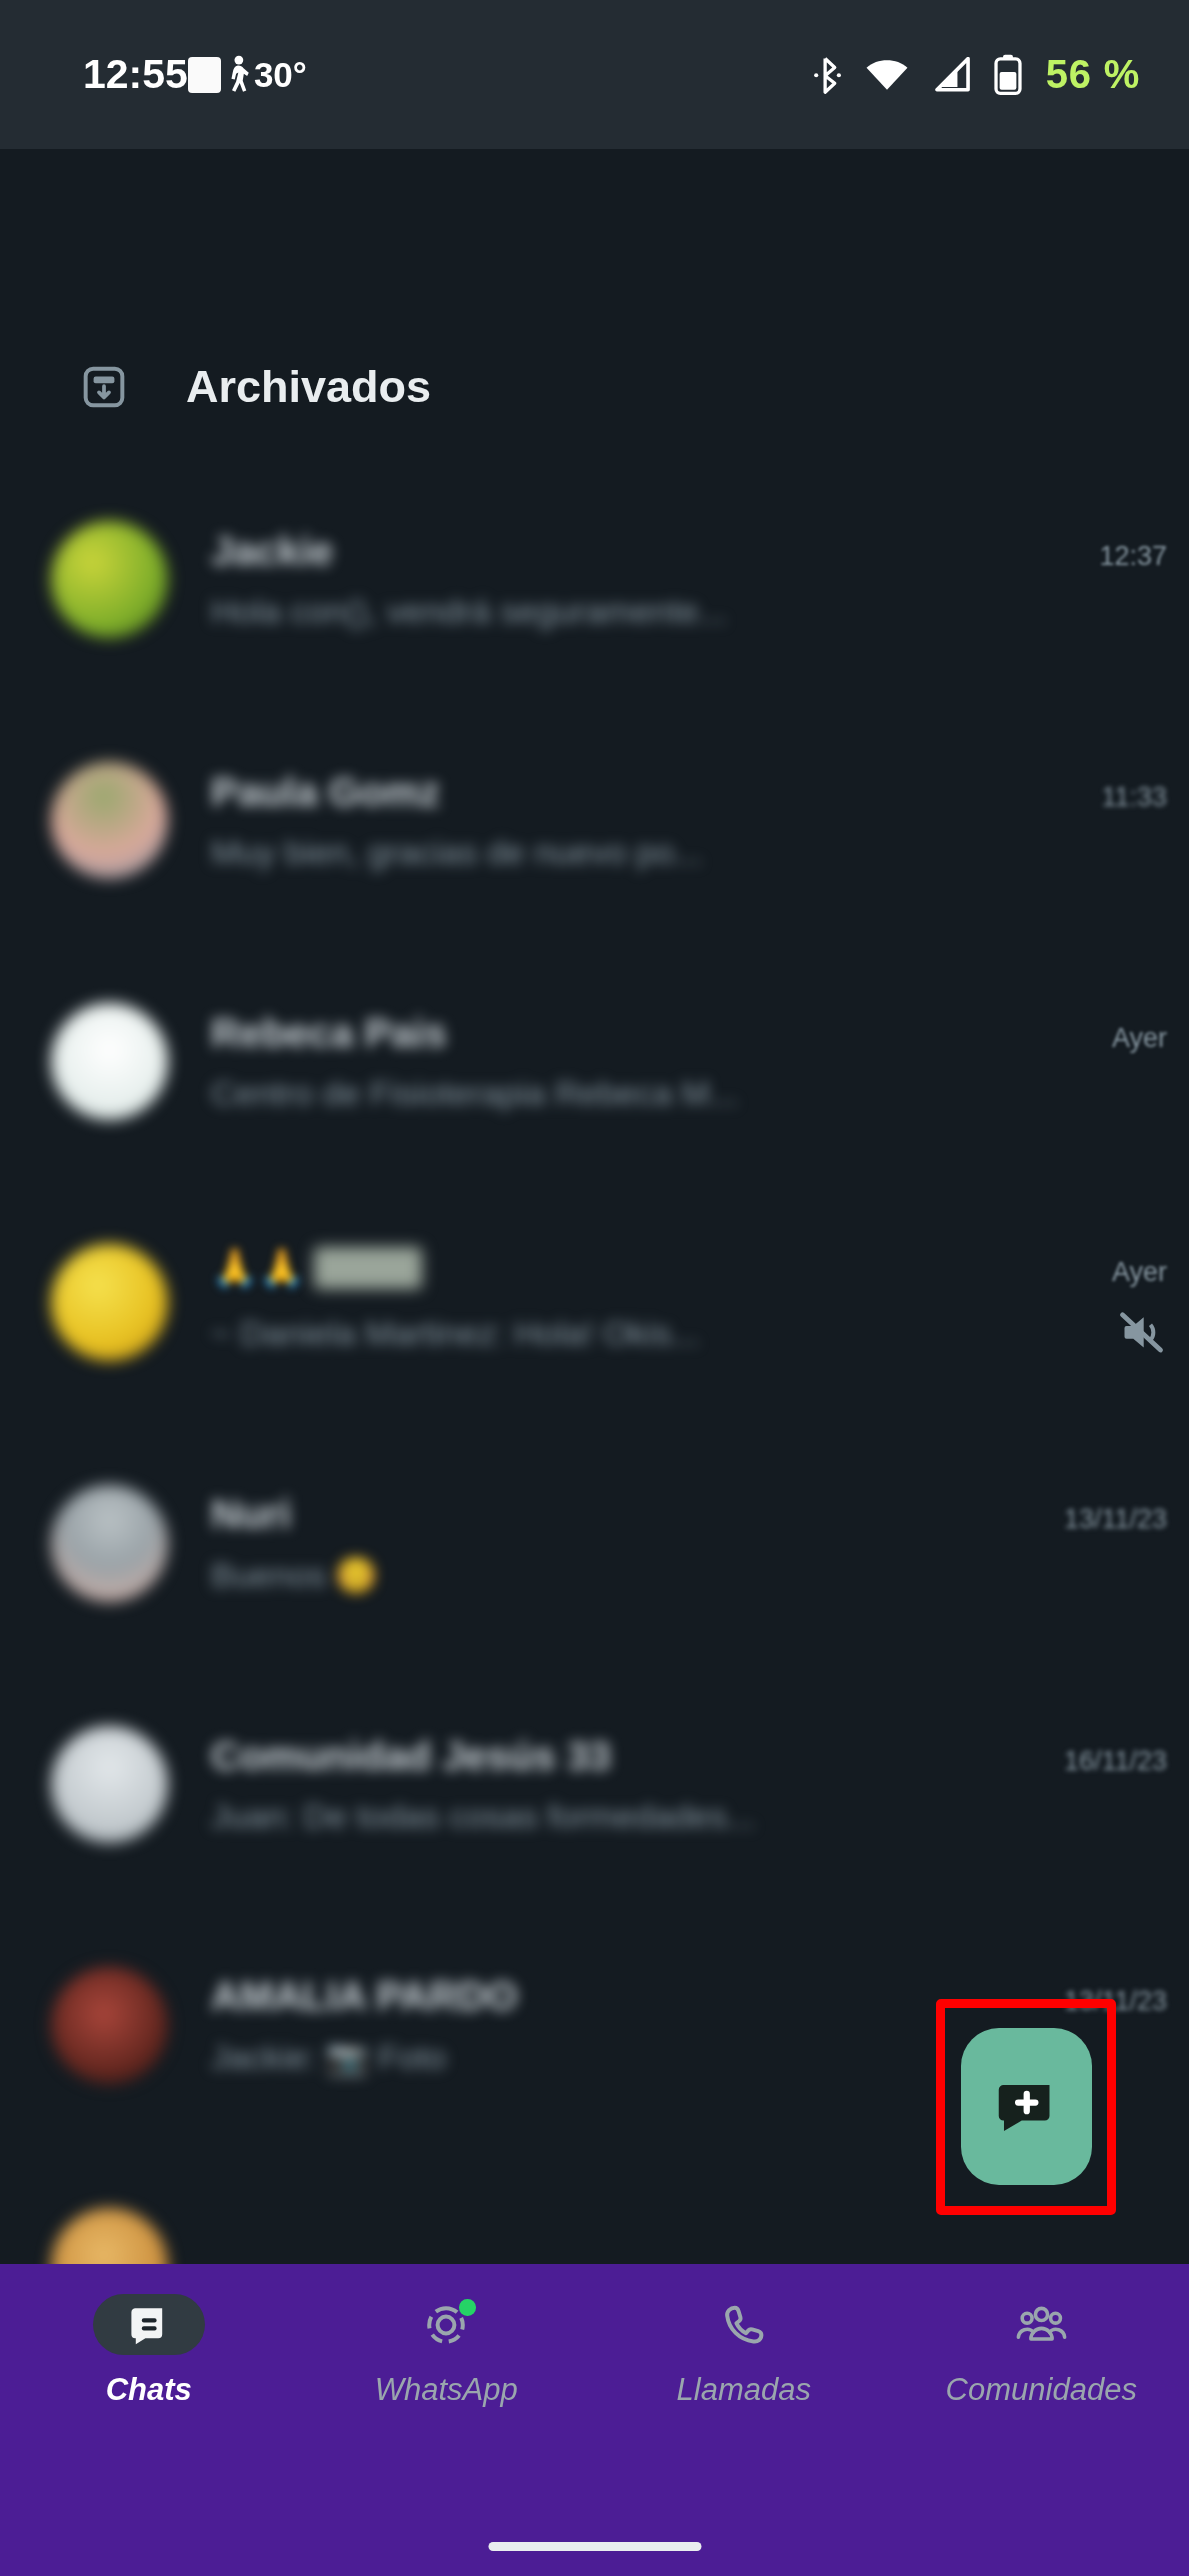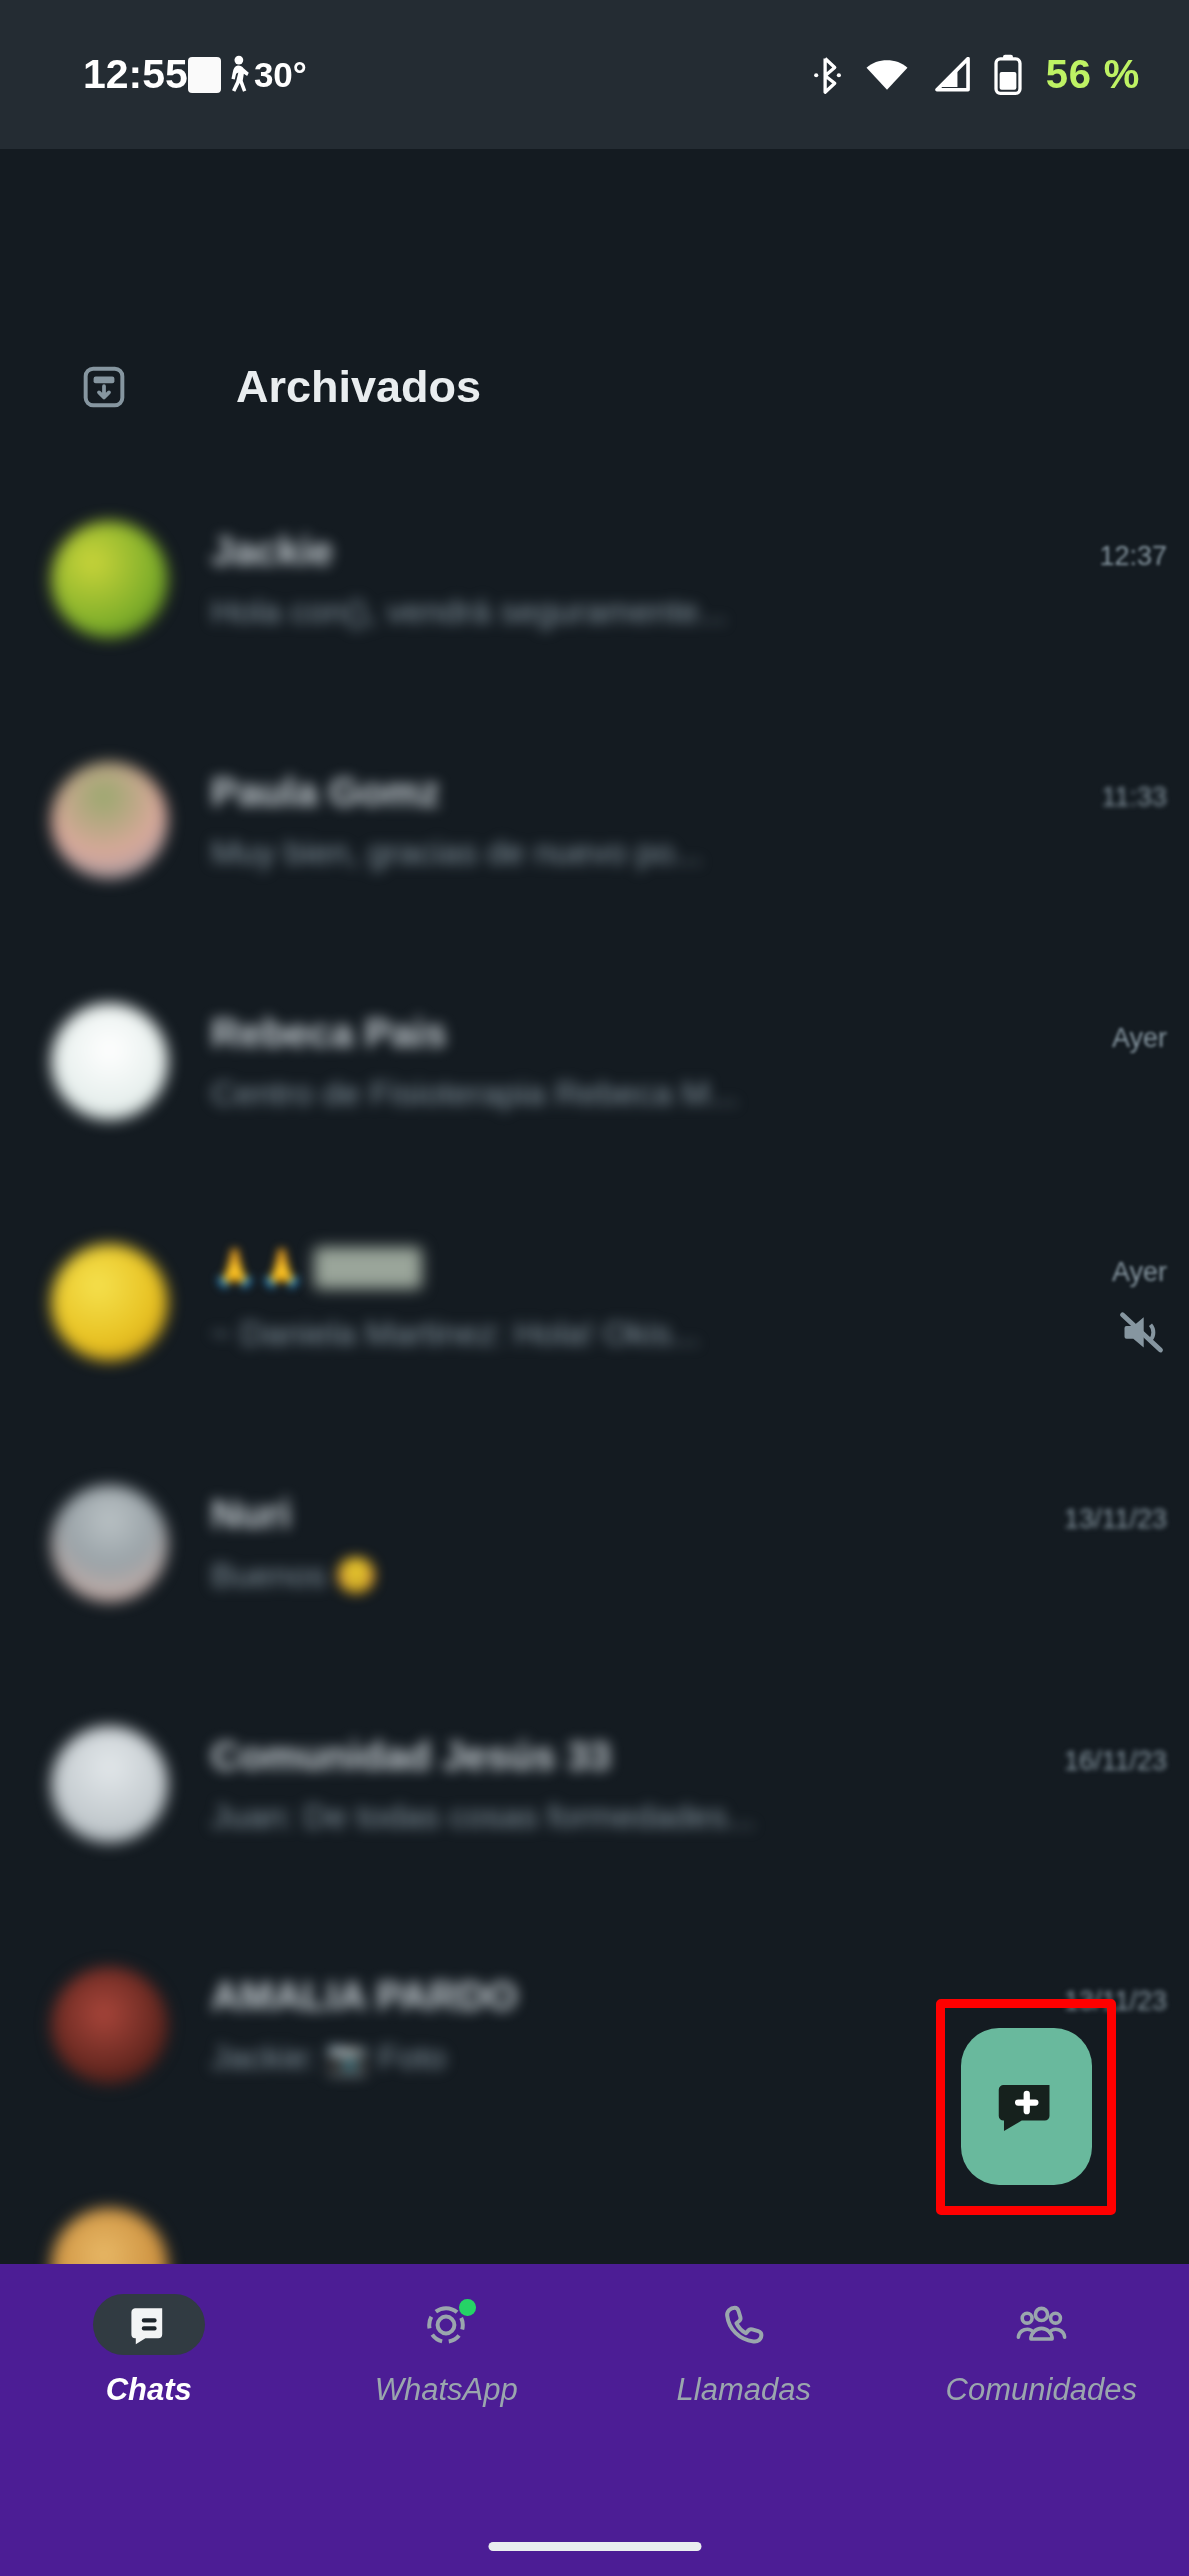--- a/index.html
+++ b/index.html
@@ -101,21 +101,21 @@
     height: 1950px;
     background: #141b21;
     overflow: hidden;
   }
 
   .archived-row {
     display: flex;
     align-items: center;
     height: 145px;
     padding: 0 0 0 79px;
-    gap: 107px;
+    gap: 57px;
   }
   .archived-label {
     color: #e9edef;
     font-size: 45px;
     font-weight: bold;
   }
 
   .chat-row {
     position: relative;
     display: flex;

